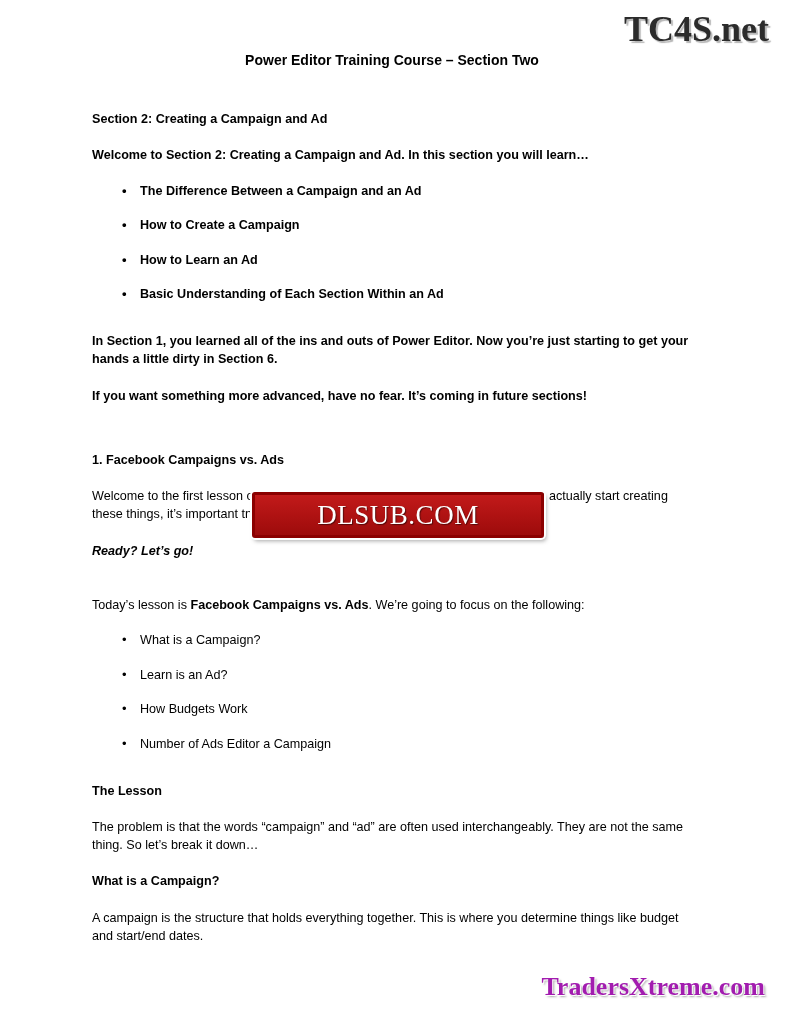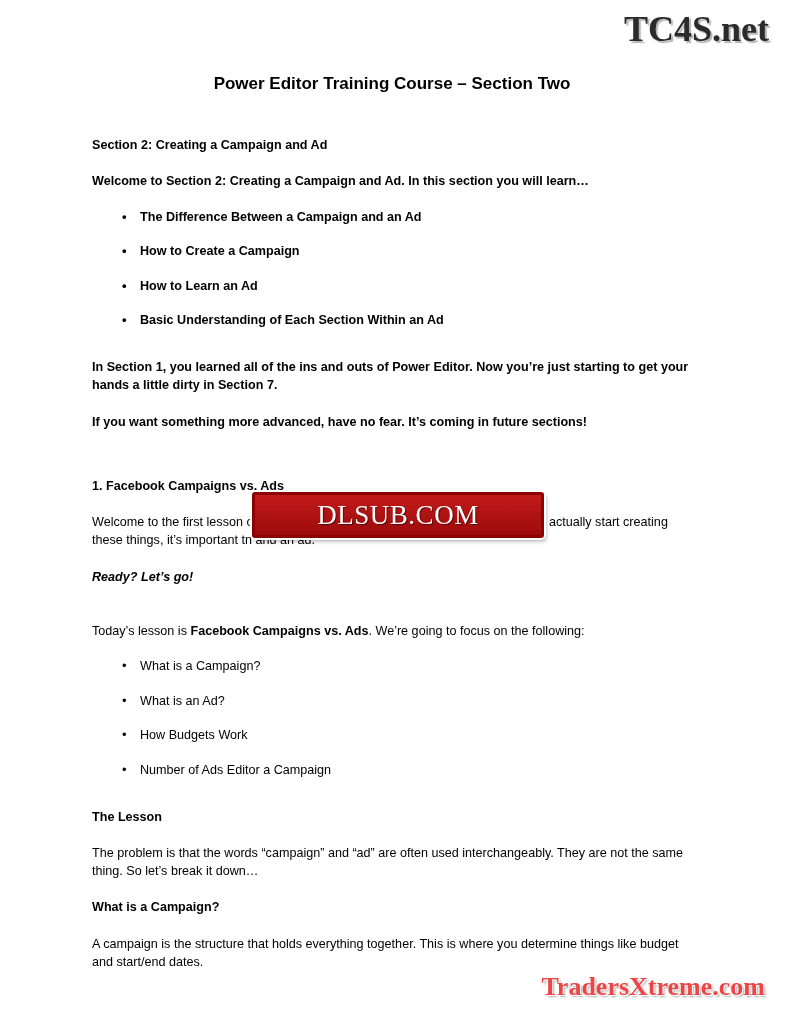--- a/index.html
+++ b/index.html
@@ -34,21 +34,21 @@
     user-select: none;
   }
   
   .wm-bottom {
     position: absolute;
     bottom: 22px;
     right: 26px;
     font-family: "Liberation Serif", serif;
     font-weight: bold;
     font-size: 26px;
-    color: #ef4444;
+    color: #a21caf;
     text-shadow: 1px 1px 0 #ffffff, 2px 2px 2px rgba(90,90,90,0.5);
     user-select: none;
   }
   
   .wm-center {
     position: absolute;
     left: 252px;
     top: 492px;
     width: 286px;
     height: 40px;
@@ -73,22 +73,22 @@
   
   .doc {
     position: absolute;
     left: 92px;
     top: 0;
     width: 600px;
   }
   .doc-title {
     text-align: center;
     font-weight: bold;
-    font-size: 17px;
-    margin-top: 74px;
+    font-size: 14px;
+    margin-top: 52px;
     margin-bottom: 0;
   }
   p {
     font-size: 12.6px;
     line-height: 1.45;
     margin: 0;
   }
   .sp-lg { height: 42px; }
   .sp-md { height: 18px; }
   .sp-sm { height: 11px; }
@@ -140,21 +140,21 @@
 
     <ul class="bold-list">
       <li>The Difference Between a Campaign and an Ad</li>
       <li>How to Create a Campaign</li>
       <li>How to Learn an Ad</li>
       <li>Basic Understanding of Each Section Within an Ad</li>
     </ul>
 
     <div class="sp-sm"></div>
 
-    <p class="b">In Section 1, you learned all of the ins and outs of Power Editor. Now you’re just starting to get your hands a little dirty in Section 7.</p>
+    <p class="b">In Section 1, you learned all of the ins and outs of Power Editor. Now you’re just starting to get your hands a little dirty in Section 6.</p>
 
     <div class="sp-md"></div>
 
     <p class="b">If you want something more advanced, have no fear. It’s coming in future sections!</p>
 
     <div class="sp-xl"></div>
 
     <p class="b">1. Facebook Campaigns vs. Ads</p>
 
     <div class="sp-md"></div>
@@ -169,21 +169,21 @@
 
 
     <div class="sp-md"></div>
 
     <p><span>Today’s lesson is </span><span class="inline-b">Facebook Campaigns vs. Ads</span><span>. We’re going to focus on the following:</span></p>
 
     <div class="sp-md"></div>
 
     <ul class="plain-list">
       <li>What is a Campaign?</li>
-      <li>What is an Ad?</li>
+      <li>Learn is an Ad?</li>
       <li>How Budgets Work</li>
       <li>Number of Ads Editor a Campaign</li>
     </ul>
 
     <div class="sp-sm"></div>
 
     <p class="b">The Lesson</p>
 
     <div class="sp-md"></div>
 

